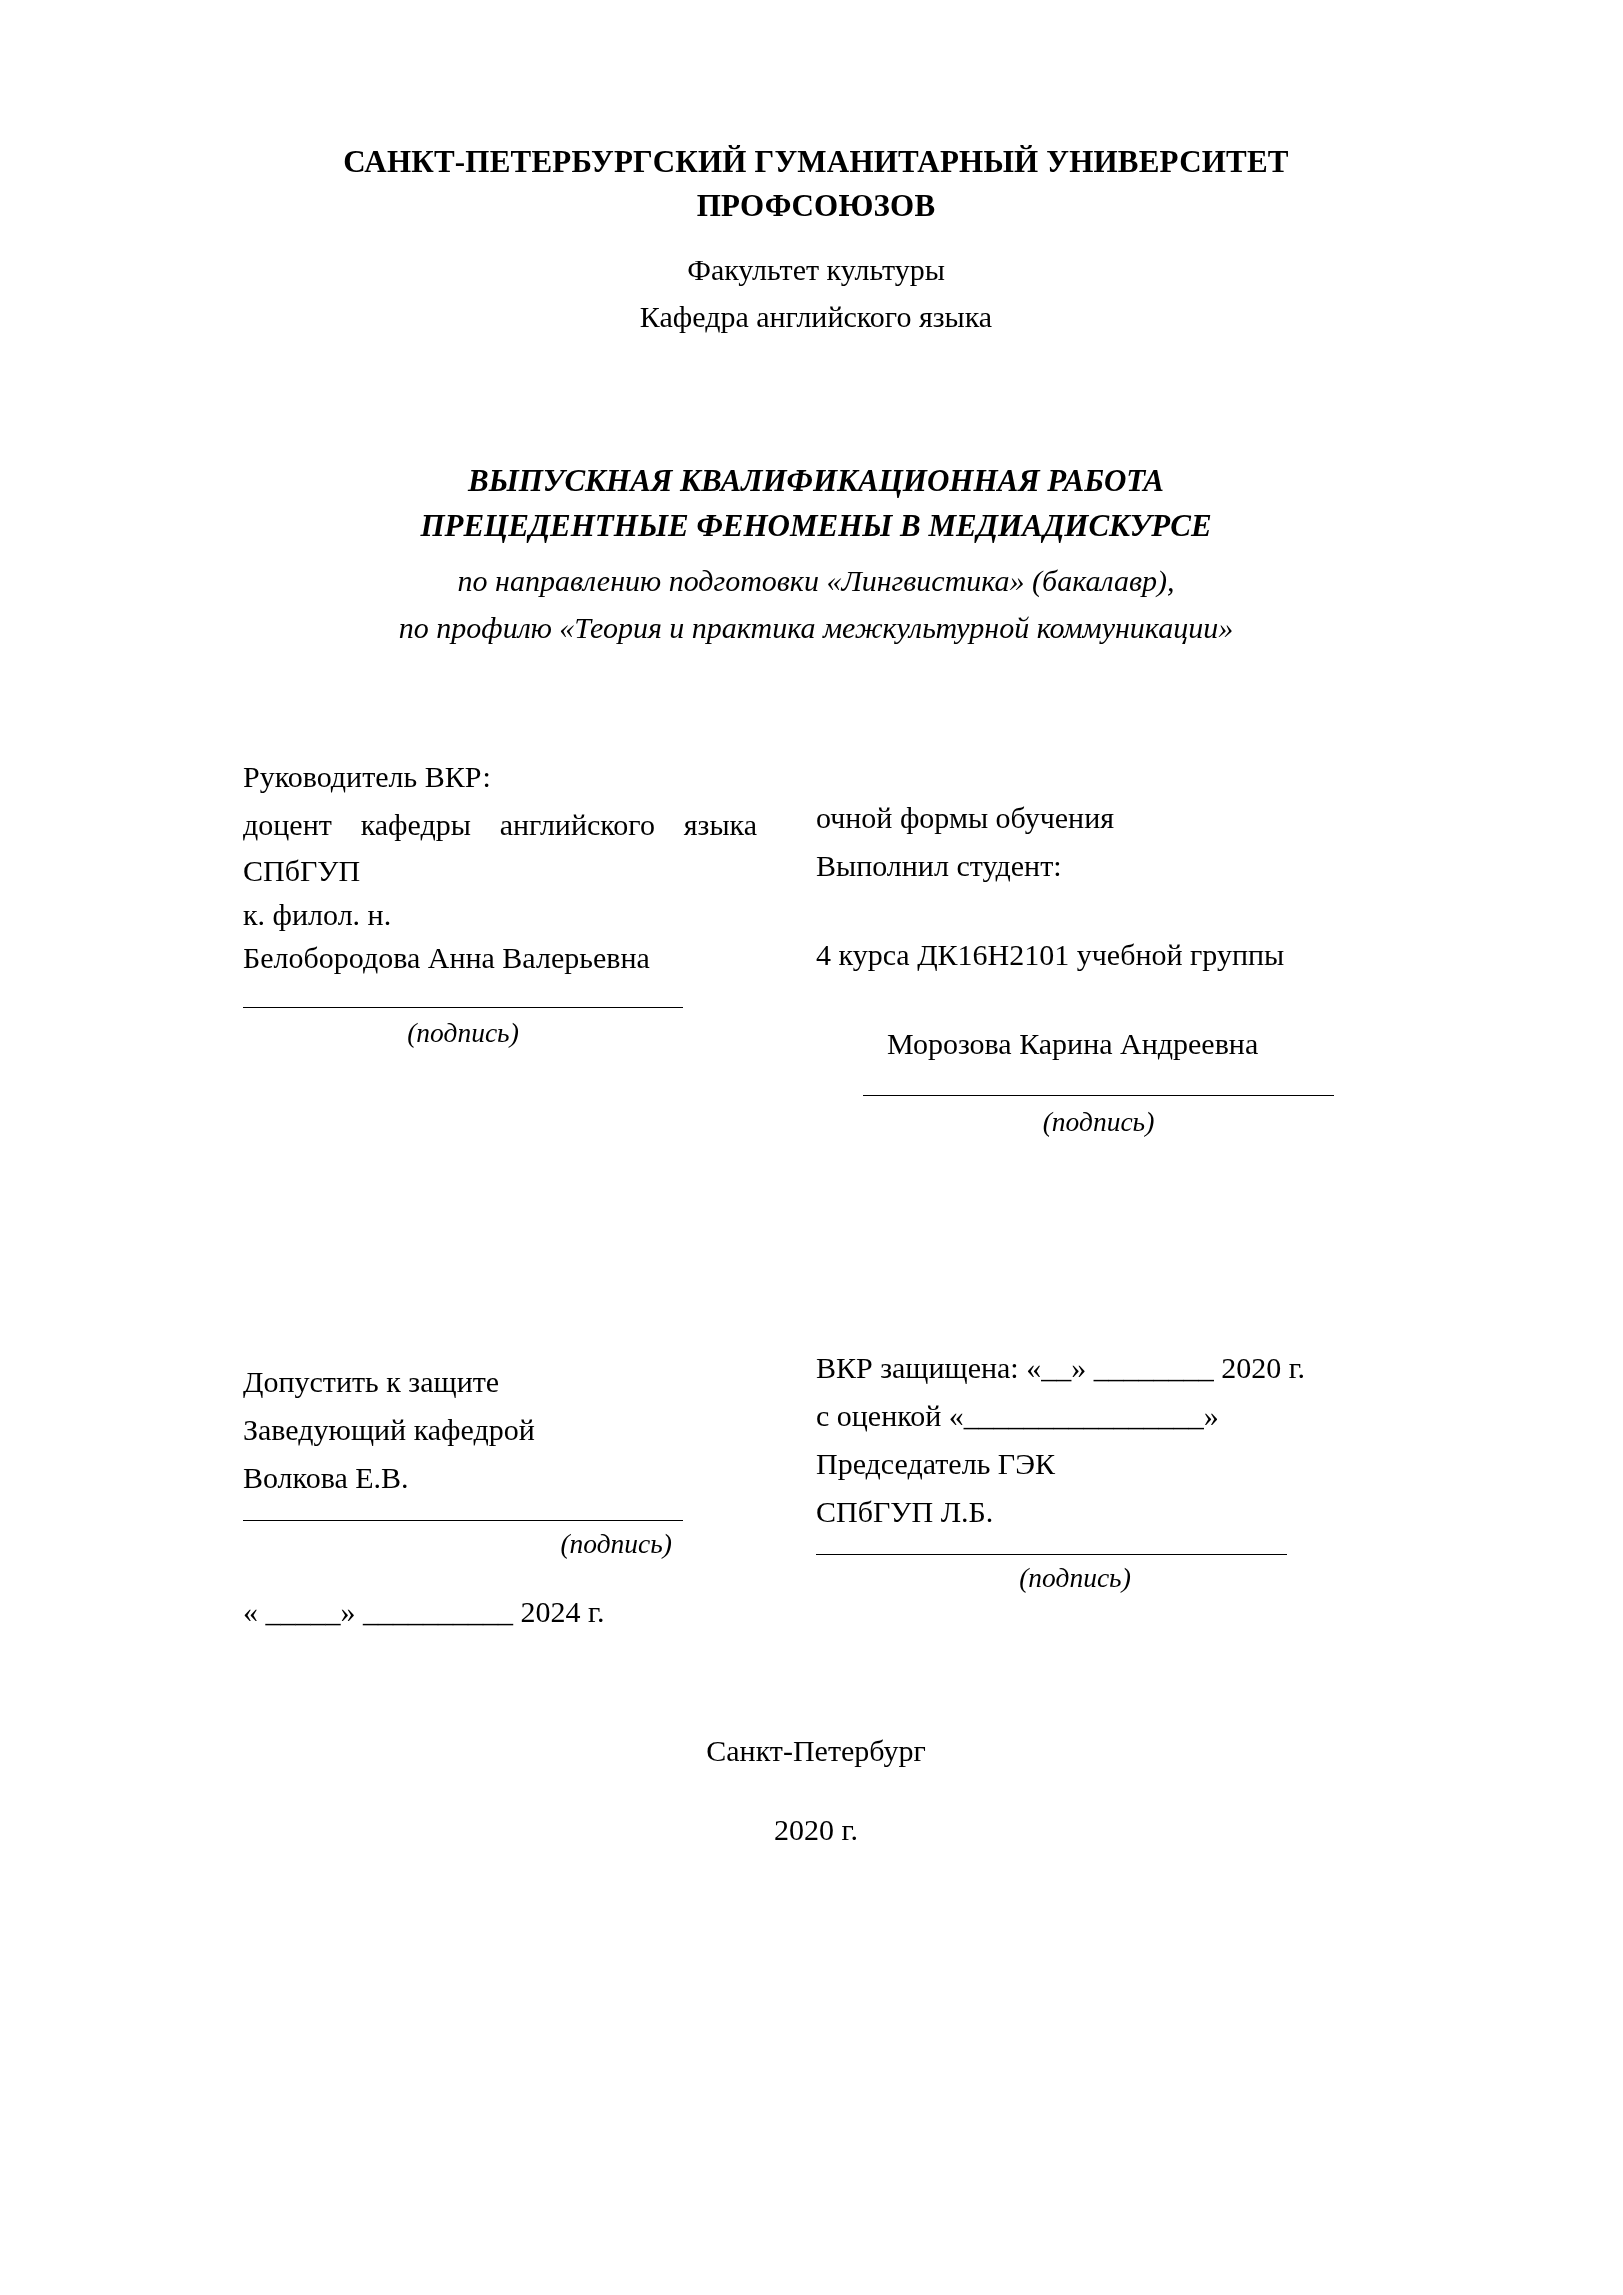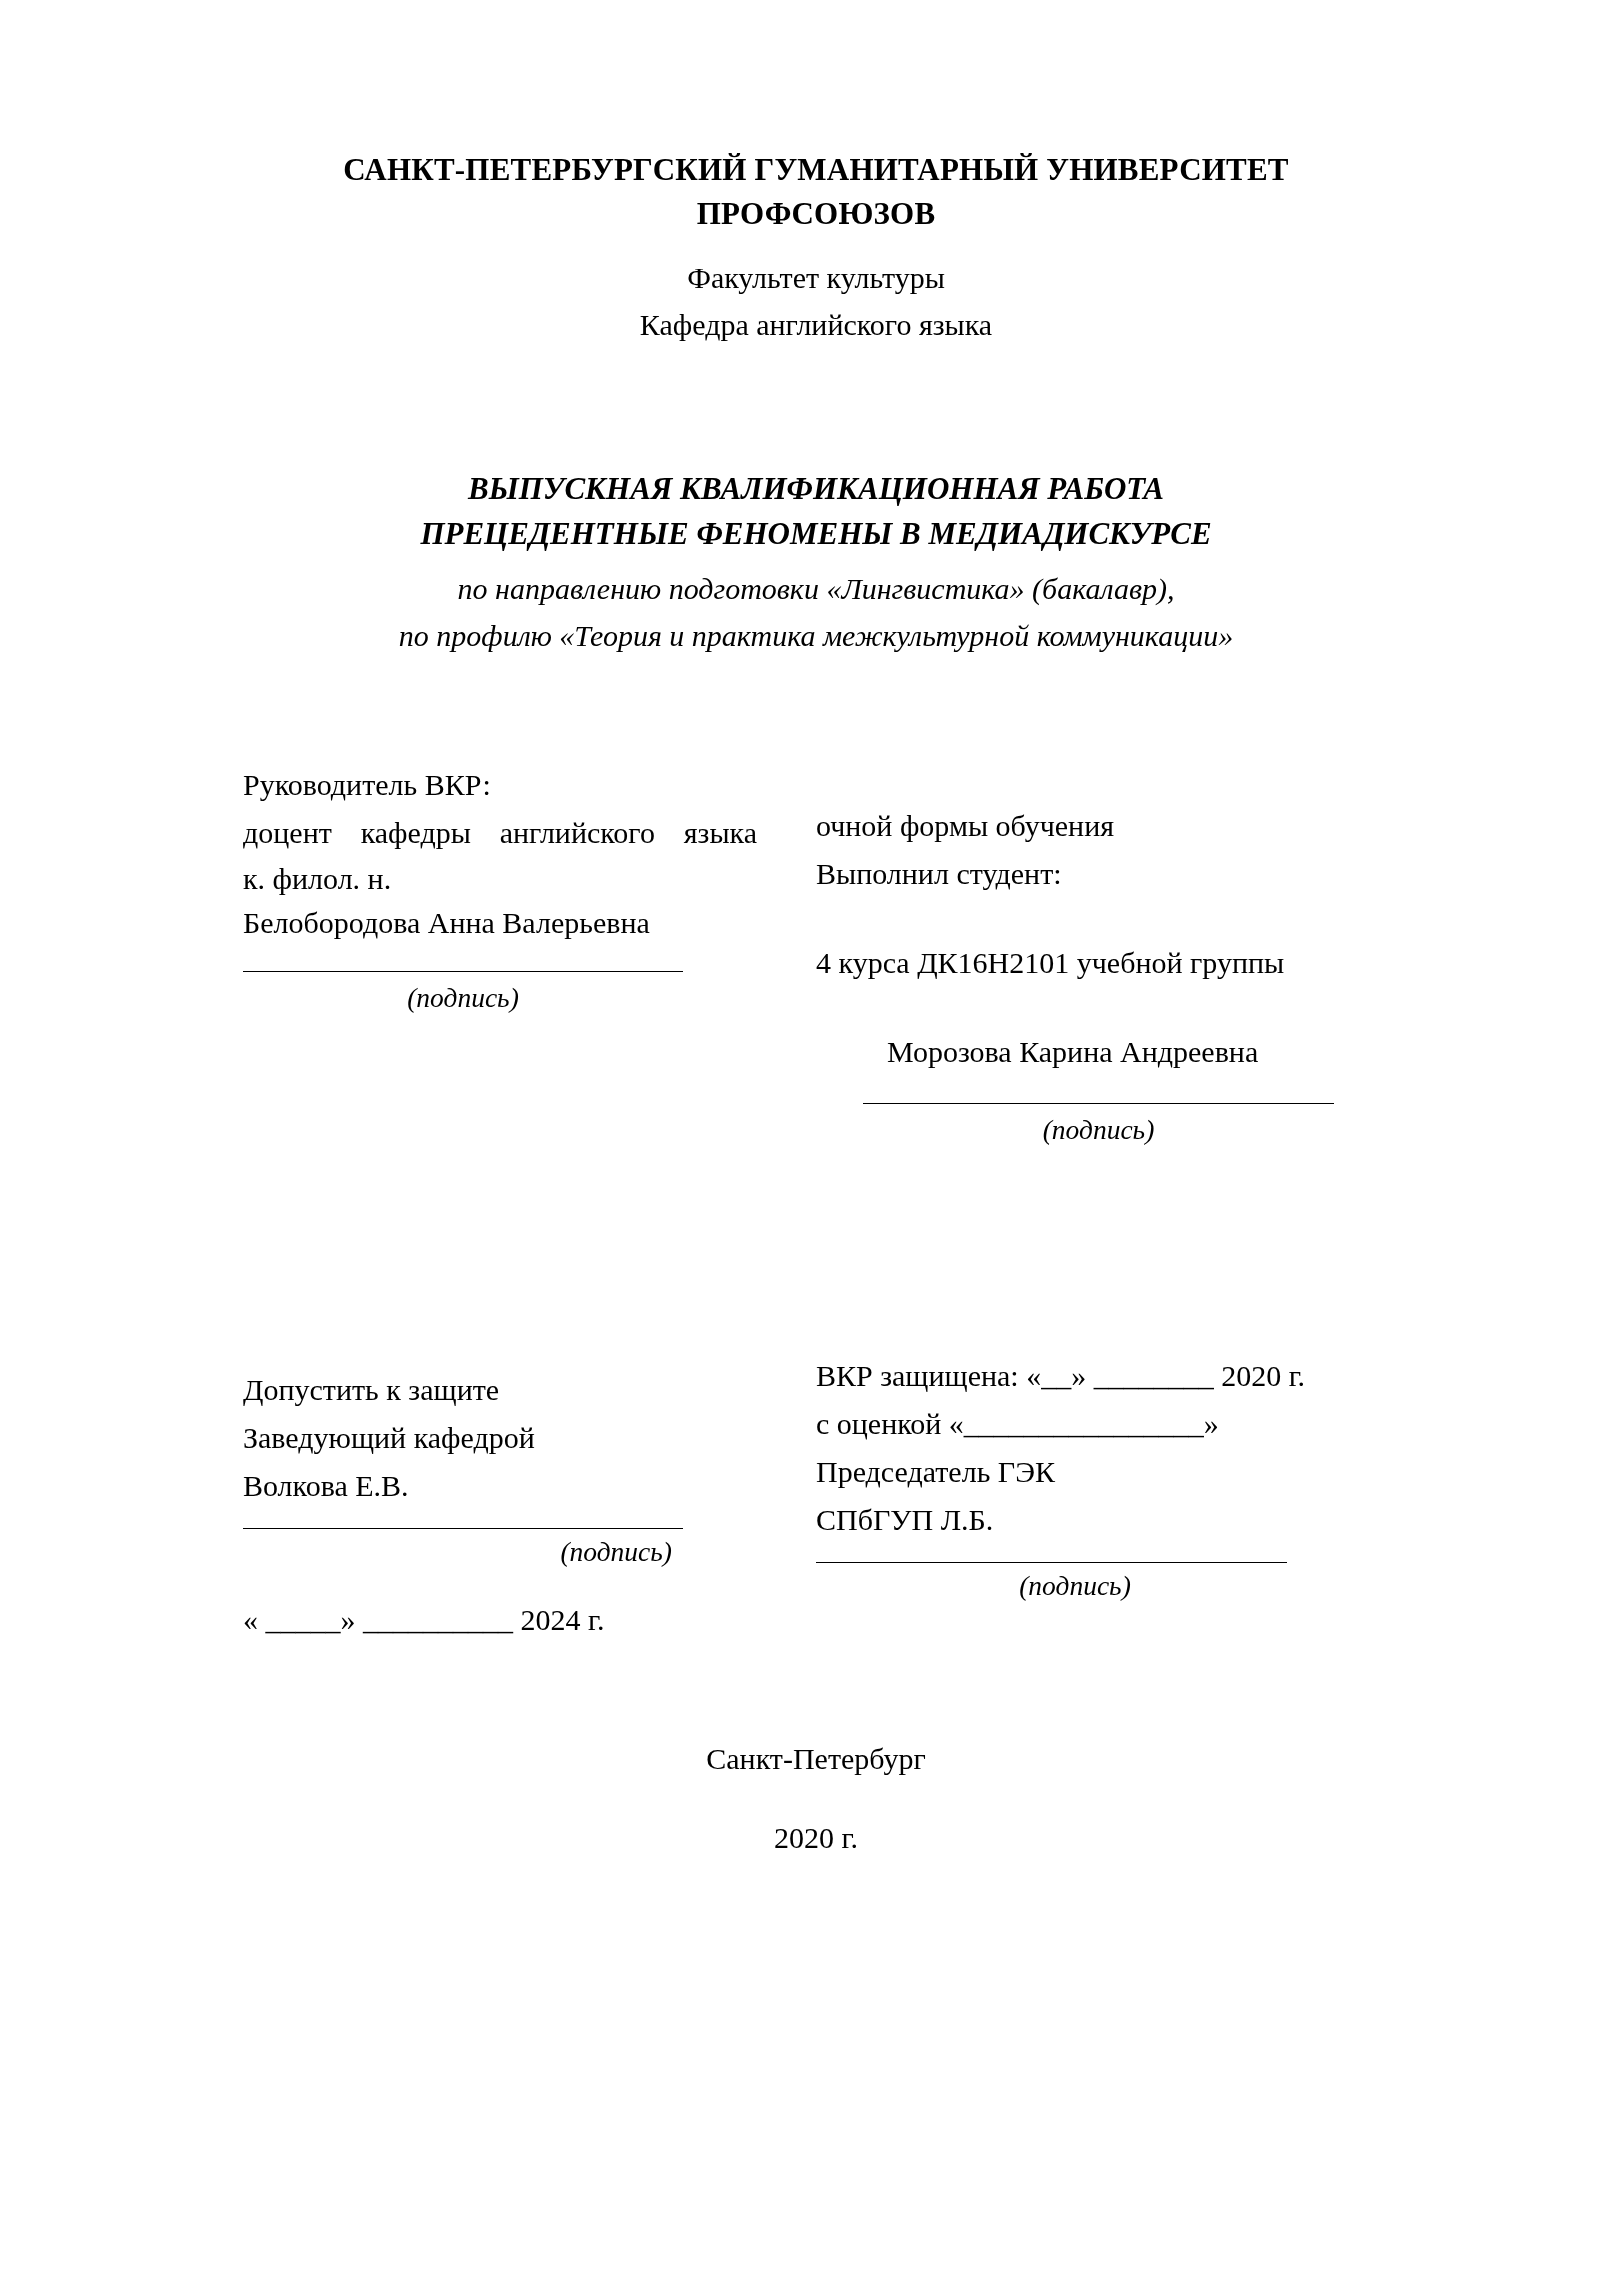--- a/index.html
+++ b/index.html
@@ -17,21 +17,21 @@
     height: 2295px;
     margin: 0 auto;
     background: #ffffff;
     box-sizing: border-box;
     padding: 0;
     overflow: hidden;
   }
   .inner {
     position: absolute;
     left: 243px;
-    top: 8px;
+    top: 0;
     width: 1146px;
     height: 2027px;
   }
 
   
   .header {
     text-align: center;
     padding-top: 140px;
   }
   .univ-line {
@@ -216,20 +216,21 @@
       <div class="work-title">ПРЕЦЕДЕНТНЫЕ ФЕНОМЕНЫ В МЕДИАДИСКУРСЕ</div>
       <div class="direction">по направлению подготовки «Лингвистика» (бакалавр),</div>
       <div class="profile">по профилю «Теория и практика межкультурной коммуникации»</div>
     </div>
 
     <div class="sig-area">
 
       <div class="col-left">
         <div class="lbl">Руководитель ВКР:</div>
         <div class="justify-2 sp-top">доцент кафедры английского языка</div>
+        <div class="lbl tight">СПбГУП</div>
         <div class="lbl tight">к. филол. н.</div>
         <div class="lbl tight">Белобородова Анна Валерьевна</div>
         <div class="sig-line"></div>
         <div class="podpis">(подпись)</div>
       </div>
 
       <div class="col-right">
         <div class="lbl sp-top">очной формы обучения</div>
         <div class="lbl">Выполнил студент:</div>
         <div class="lbl sp-top">4 курса ДК16Н2101 учебной группы</div>

